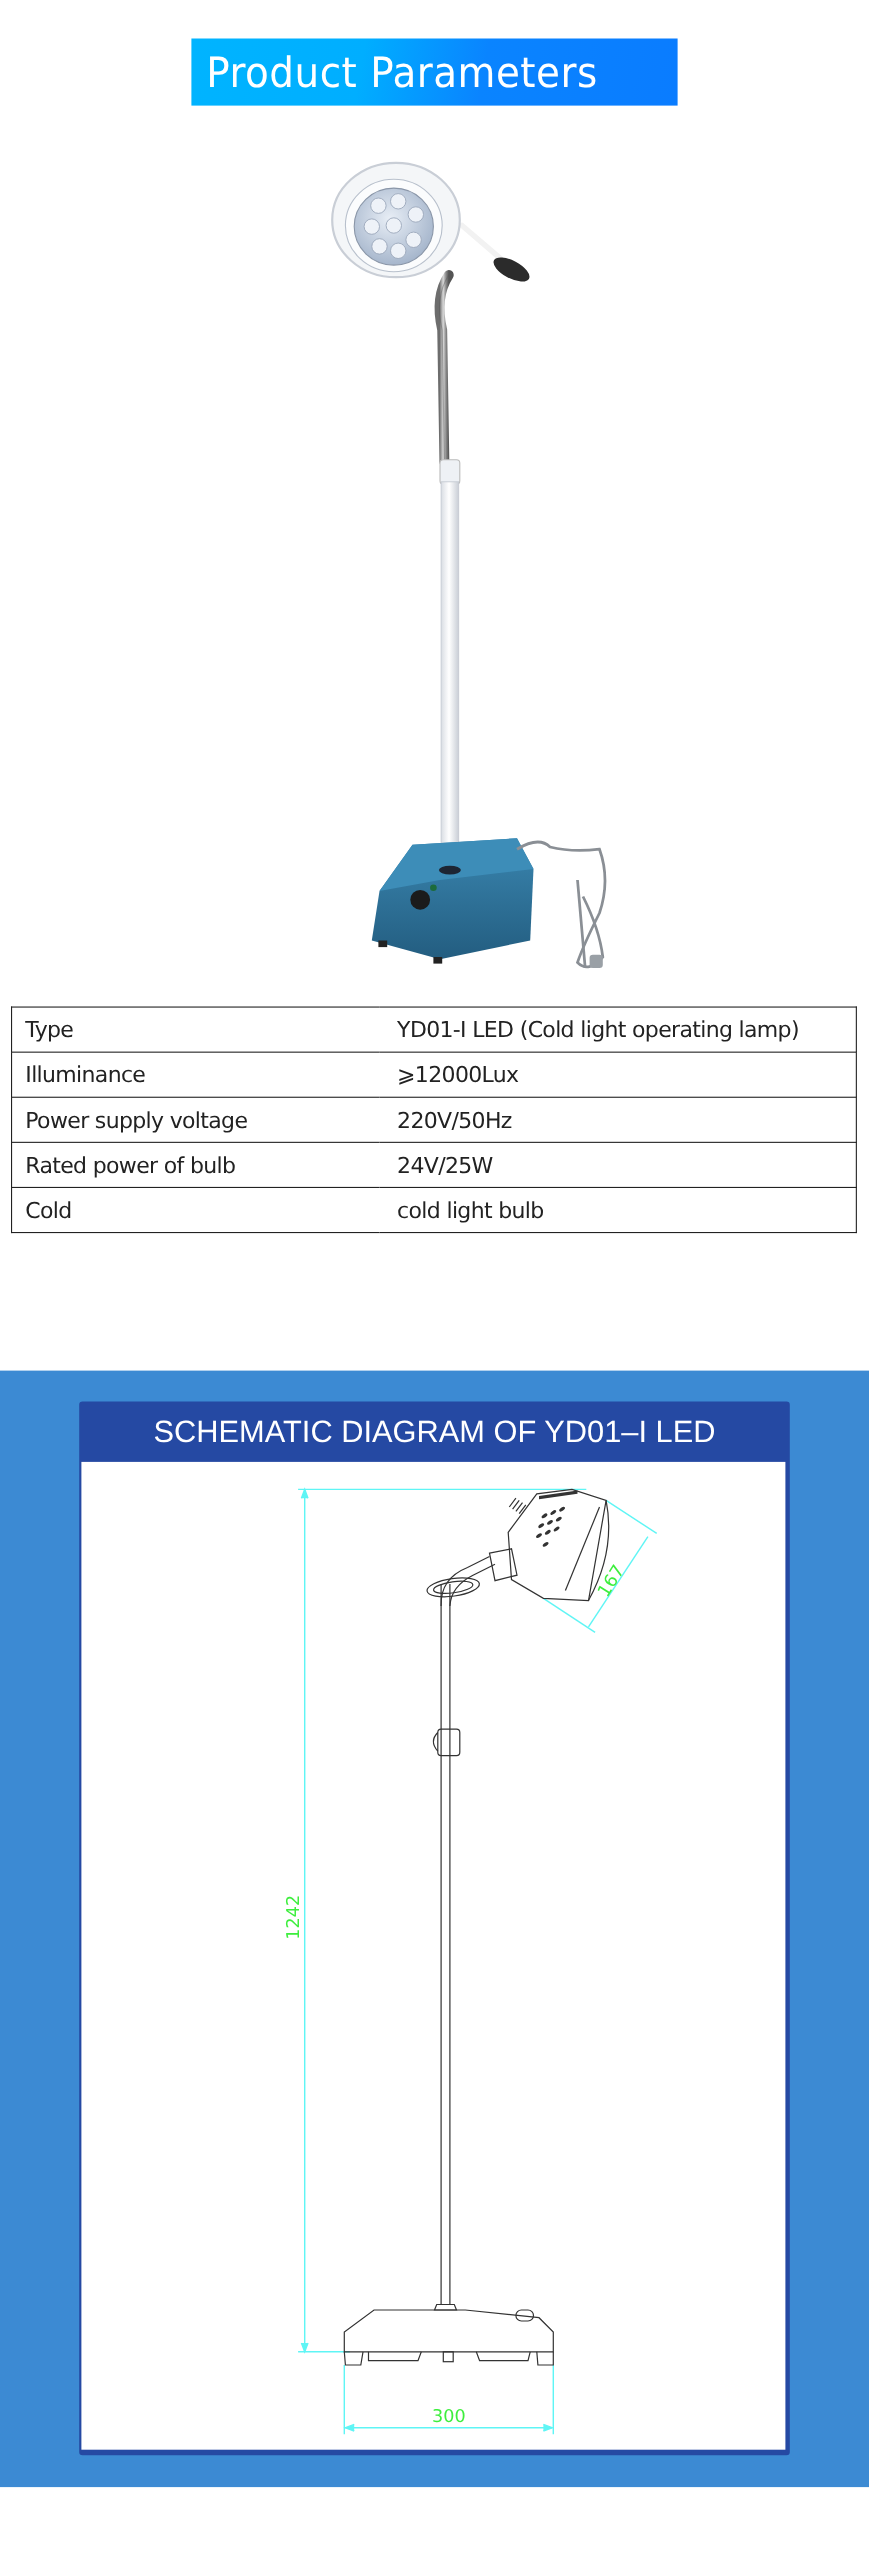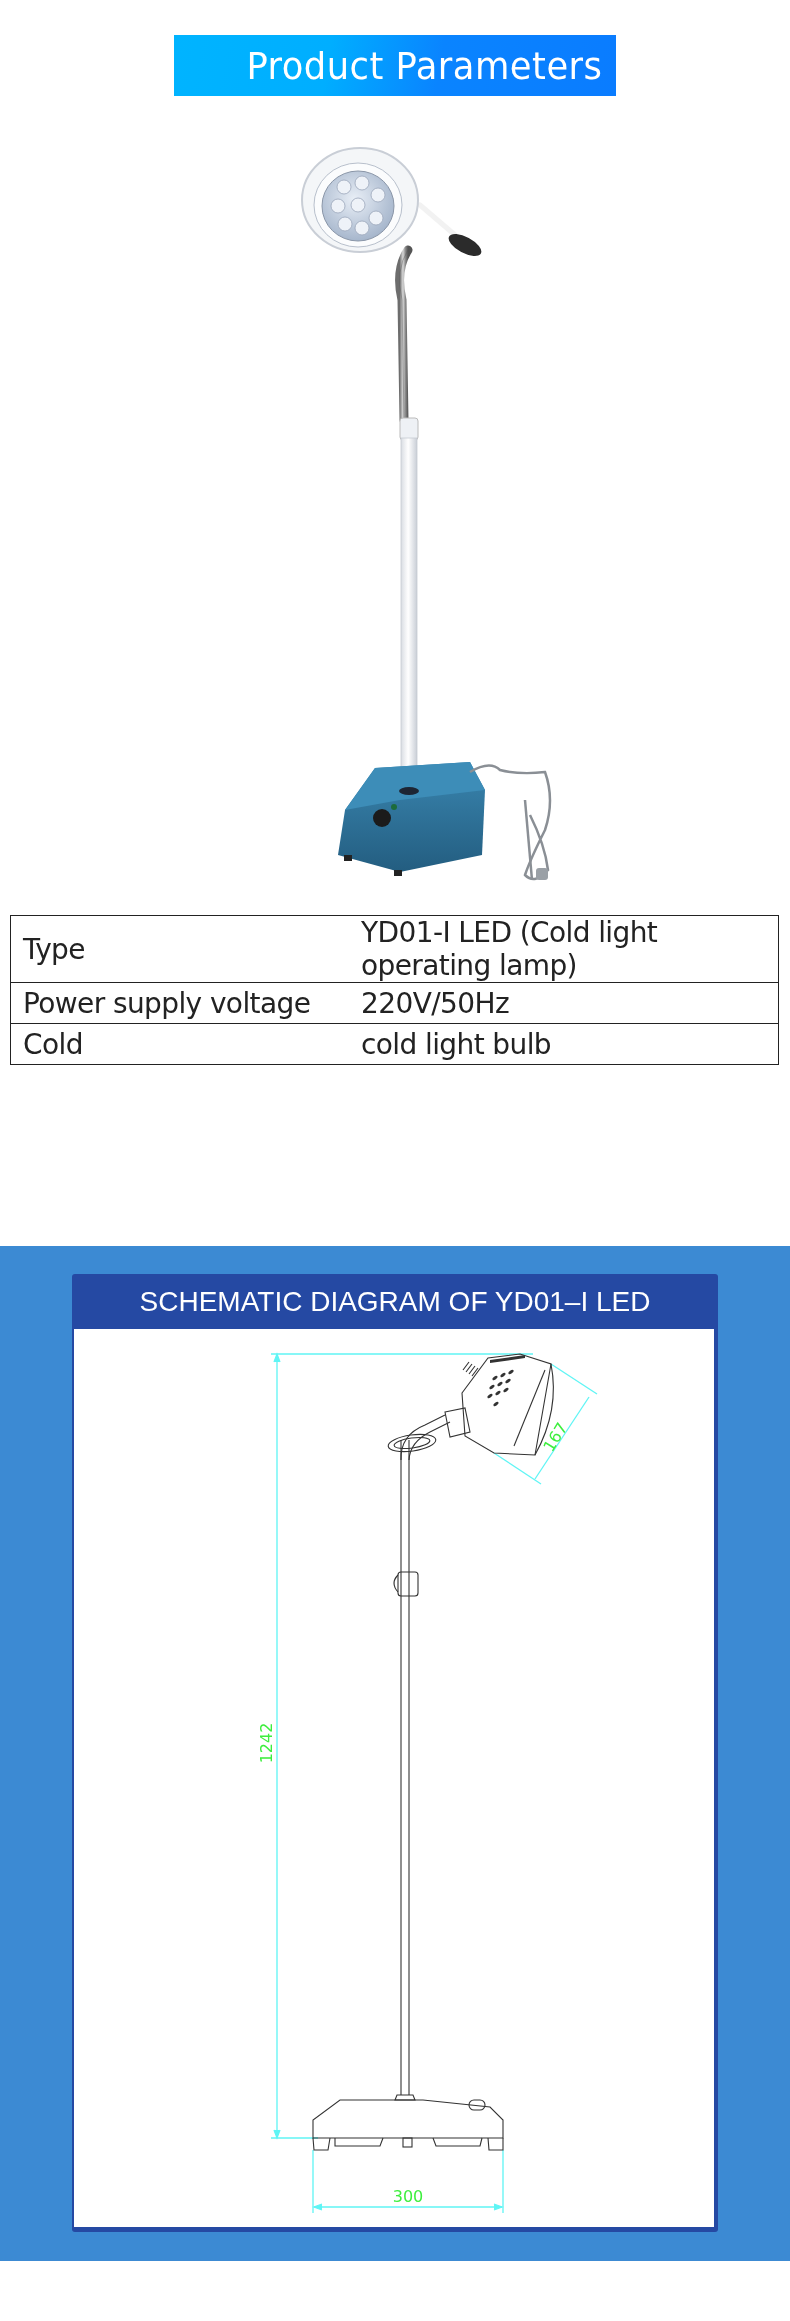--- a/index.html
+++ b/index.html
@@ -2,37 +2,37 @@
 <html><head>
 <meta charset="utf-8">
 <style>
   html, body { margin: 0; padding: 0; background: #ffffff; }
   body { width: 790px; height: 2321px; position: relative; overflow: hidden;
          font-family: "Liberation Sans", "DejaVu Sans", sans-serif; }
 
   .title-banner {
     position: absolute; left: 174px; top: 35px; width: 442px; height: 61px;
     background: linear-gradient(100deg, #00b4ff 0%, #00aeff 35%, #0a84ff 60%, #0a7cff 100%);
-    display: flex; align-items: center; justify-content: flex-end;
+    display: flex; align-items: center; justify-content: flex-start;
   }
   .title-banner span {
     color: #ffffff; font-size: 38px; letter-spacing: 0.5px;
     font-family: "DejaVu Sans", sans-serif; font-weight: normal;
     transform: scaleX(0.93);
   }
 
   .product-photo { position: absolute; left: 300px; top: 135px; width: 300px; height: 760px; }
 
   .spec-table {
     position: absolute; left: 10px; top: 915px; width: 769px;
     border-collapse: collapse; font-family: "DejaVu Sans", sans-serif;
   }
   .spec-table td {
     border: 1.5px solid #222; border-left: none; border-right: none;
-    font-size: 28px; color: #222; height: 40px; padding: 0 0 0 12px;
+    font-size: 20px; color: #222; height: 40px; padding: 0 0 0 12px;
     letter-spacing: -0.6px;
   }
   .spec-table tr td:first-child { border-left: 1.5px solid #222; width: 322px; }
   .spec-table tr td:last-child { border-right: 1.5px solid #222; padding-left: 16px; }
 
   .schematic-section {
     position: absolute; left: 0; top: 1246px; width: 790px; height: 1015px;
     background: #3c8ad3;
   }
   .schematic-frame {
@@ -119,22 +119,30 @@
   <rect x="536" y="868" width="12" height="12" rx="3" fill="#9aa0a6"></rect>
 </svg>
 
 <table class="spec-table">
   <tbody>
     <tr>
       <td>Type</td>
       <td>YD01-I LED (Cold light operating lamp)</td>
     </tr>
     <tr>
+      <td>Illuminance</td>
+      <td>⩾12000Lux</td>
+    </tr>
+    <tr>
       <td>Power supply voltage</td>
       <td>220V/50Hz</td>
+    </tr>
+    <tr>
+      <td>Rated power of bulb</td>
+      <td>24V/25W</td>
     </tr>
     <tr>
       <td>Cold</td>
       <td>cold light  bulb</td>
     </tr>
   </tbody>
 </table>
 
 <div class="schematic-section">
   <div class="schematic-frame">

